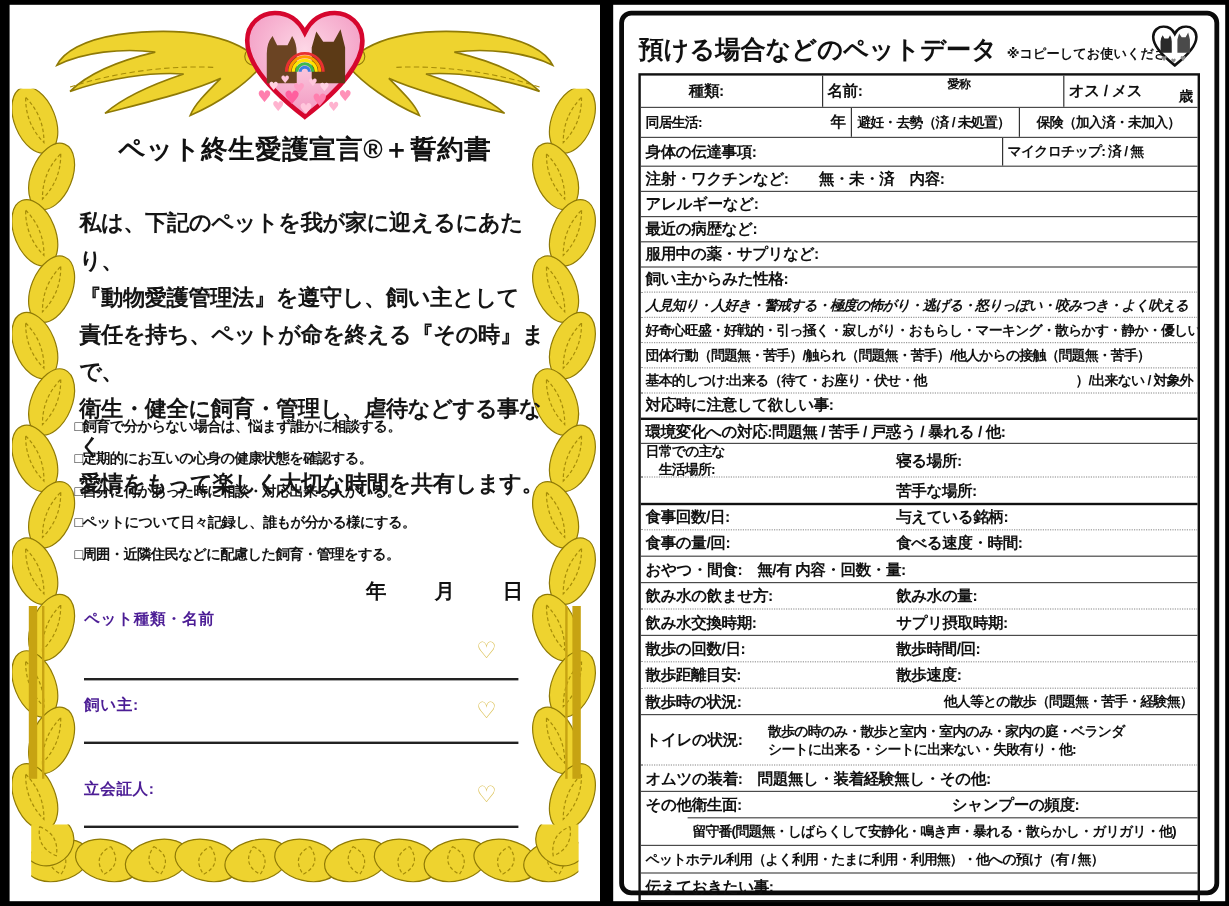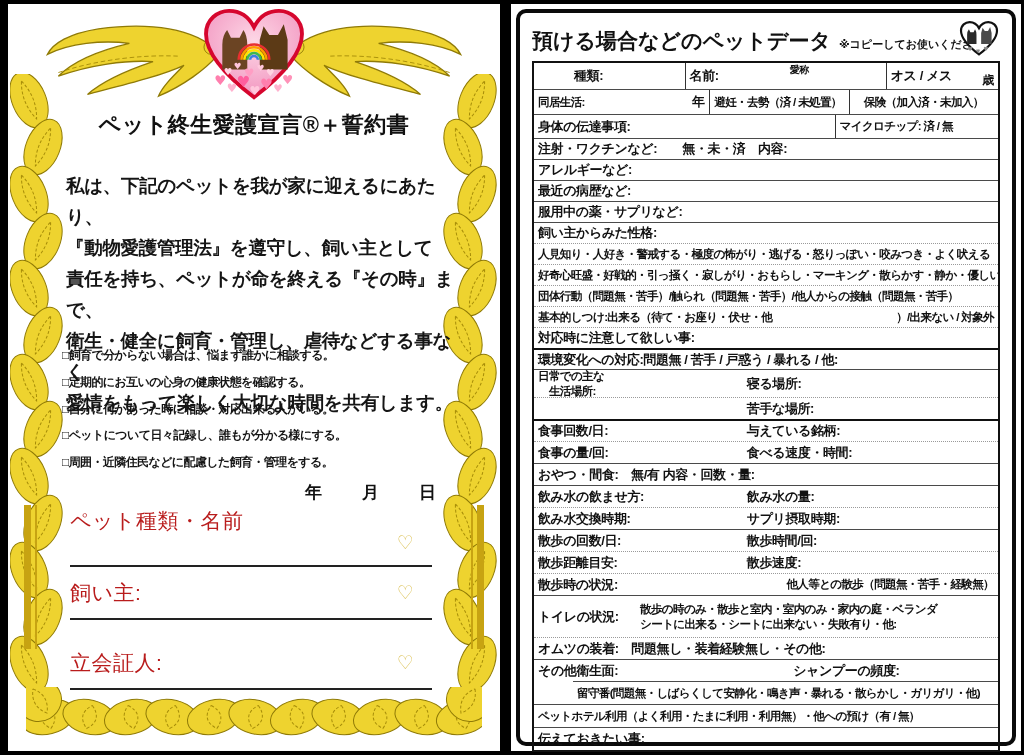--- a/index.html
+++ b/index.html
@@ -18,21 +18,21 @@
   .cert-title{position:absolute;top:106px;left:0;width:100%;margin:0;text-align:center;
     font-size:22px;font-weight:700;color:#111;letter-spacing:0.5px;}
   .pledge{position:absolute;left:58px;top:166px;width:392px;font-size:18.5px;font-weight:700;
     color:#151515;line-height:31px;letter-spacing:-0.3px;}
   .checklist{position:absolute;left:54px;top:338px;width:404px;font-size:12px;font-weight:700;
     color:#151515;line-height:26.8px;letter-spacing:-0.6px;}
   .dateline{position:absolute;top:477px;right:64px;display:flex;gap:40px;font-size:17px;
     font-weight:700;color:#111;}
   .sigfield{position:absolute;left:62px;width:362px;}
   .f1{top:503px;height:60px;} .f2{top:575px;height:41px;} .f3{top:645px;height:41px;}
-  .flabel{font-size:21px;font-weight:400;color:#b91c1c;letter-spacing:0.5px;}
+  .flabel{font-size:13px;font-weight:700;color:#4c1d95;letter-spacing:0.5px;}
   .fline{position:absolute;left:0;right:0;bottom:0;border-bottom:2px solid #222;}
   .fheart{position:absolute;right:18px;color:#dcc258;font-size:19px;font-family:"DejaVu Sans",sans-serif;}
   .f1 .fheart{top:24px;} .f2 .fheart{top:2px;} .f3 .fheart{top:2px;}
   .vbar{position:absolute;top:501px;height:144px;background:#c7a312;}
   .vb1{left:16px;width:7px;} .vb2{left:27px;width:2px;}
   .vb3{right:16px;width:7px;} .vb4{right:27px;width:2px;}
 
   
   .right-page{position:absolute;left:511px;top:4px;width:510px;height:747px;background:#fff;}
   .right-frame{position:absolute;left:5px;top:5px;right:5px;bottom:5px;border:4px solid #0a0a0a;
@@ -388,21 +388,21 @@
             <div class="tcell" style="width: 100%;">
               <span class="main">服用中の薬・サプリなど:</span>
             </div>
           </div>
           <div class="trow bt-solid" style="height: 21px;">
             <div class="tcell" style="width: 100%;">
               <span class="main">飼い主からみた性格:</span>
             </div>
           </div>
           <div class="trow bt-dot" style="height: 21px;">
-            <div class="tcell sm" style="width: 100%;">
+            <div class="tcell sm" style="width: 100%; font-style: italic;">
               <span class="main">人見知り・人好き・警戒する・極度の怖がり・逃げる・怒りっぽい・咬みつき・よく吠える</span>
             </div>
           </div>
           <div class="trow bt-dot" style="height: 21px;">
             <div class="tcell sm" style="width: 100%;">
               <span class="main">好奇心旺盛・好戦的・引っ掻く・寂しがり・おもらし・マーキング・散らかす・静か・優しい</span>
             </div>
           </div>
           <div class="trow bt-dot" style="height: 21px;">
             <div class="tcell sm" style="width: 100%;">

